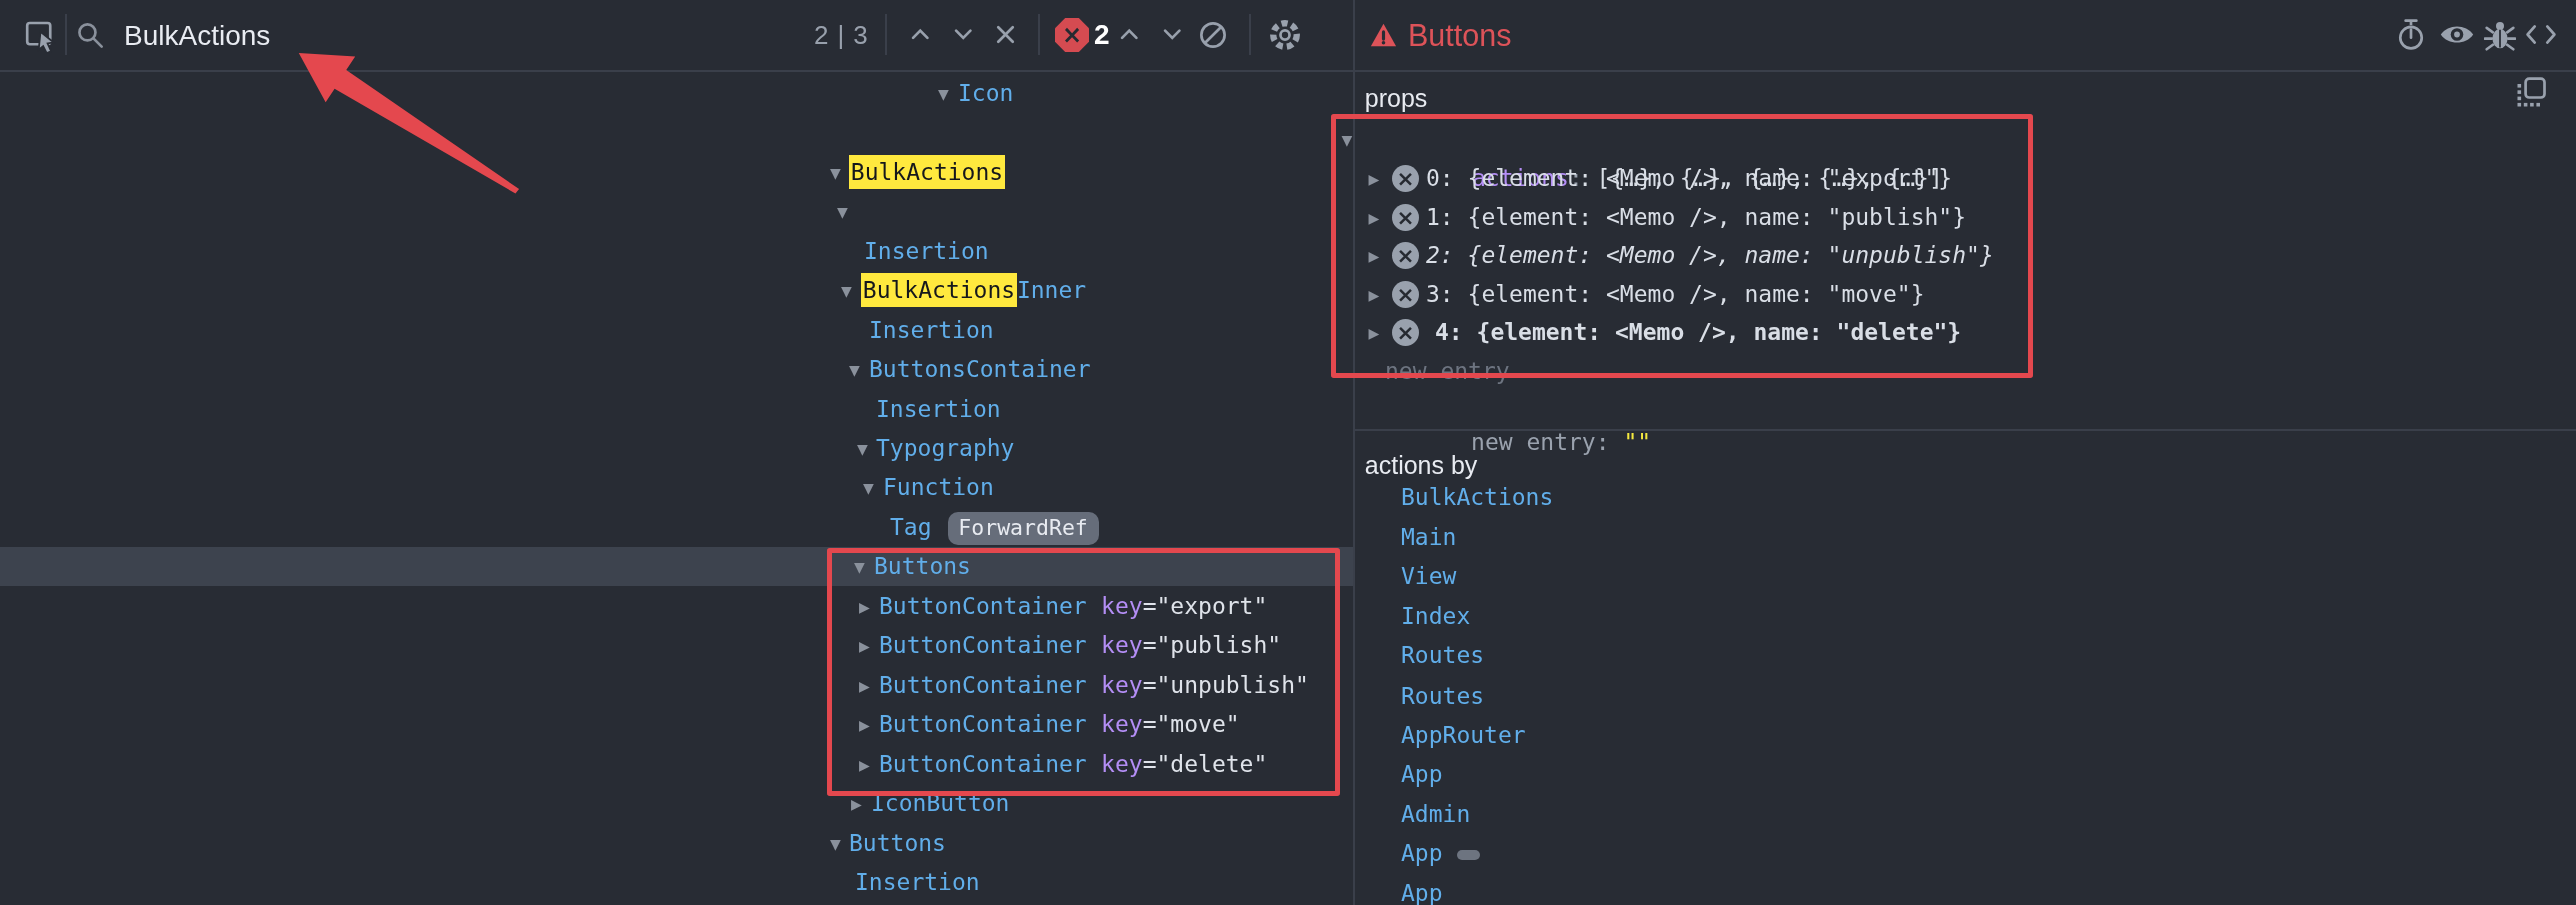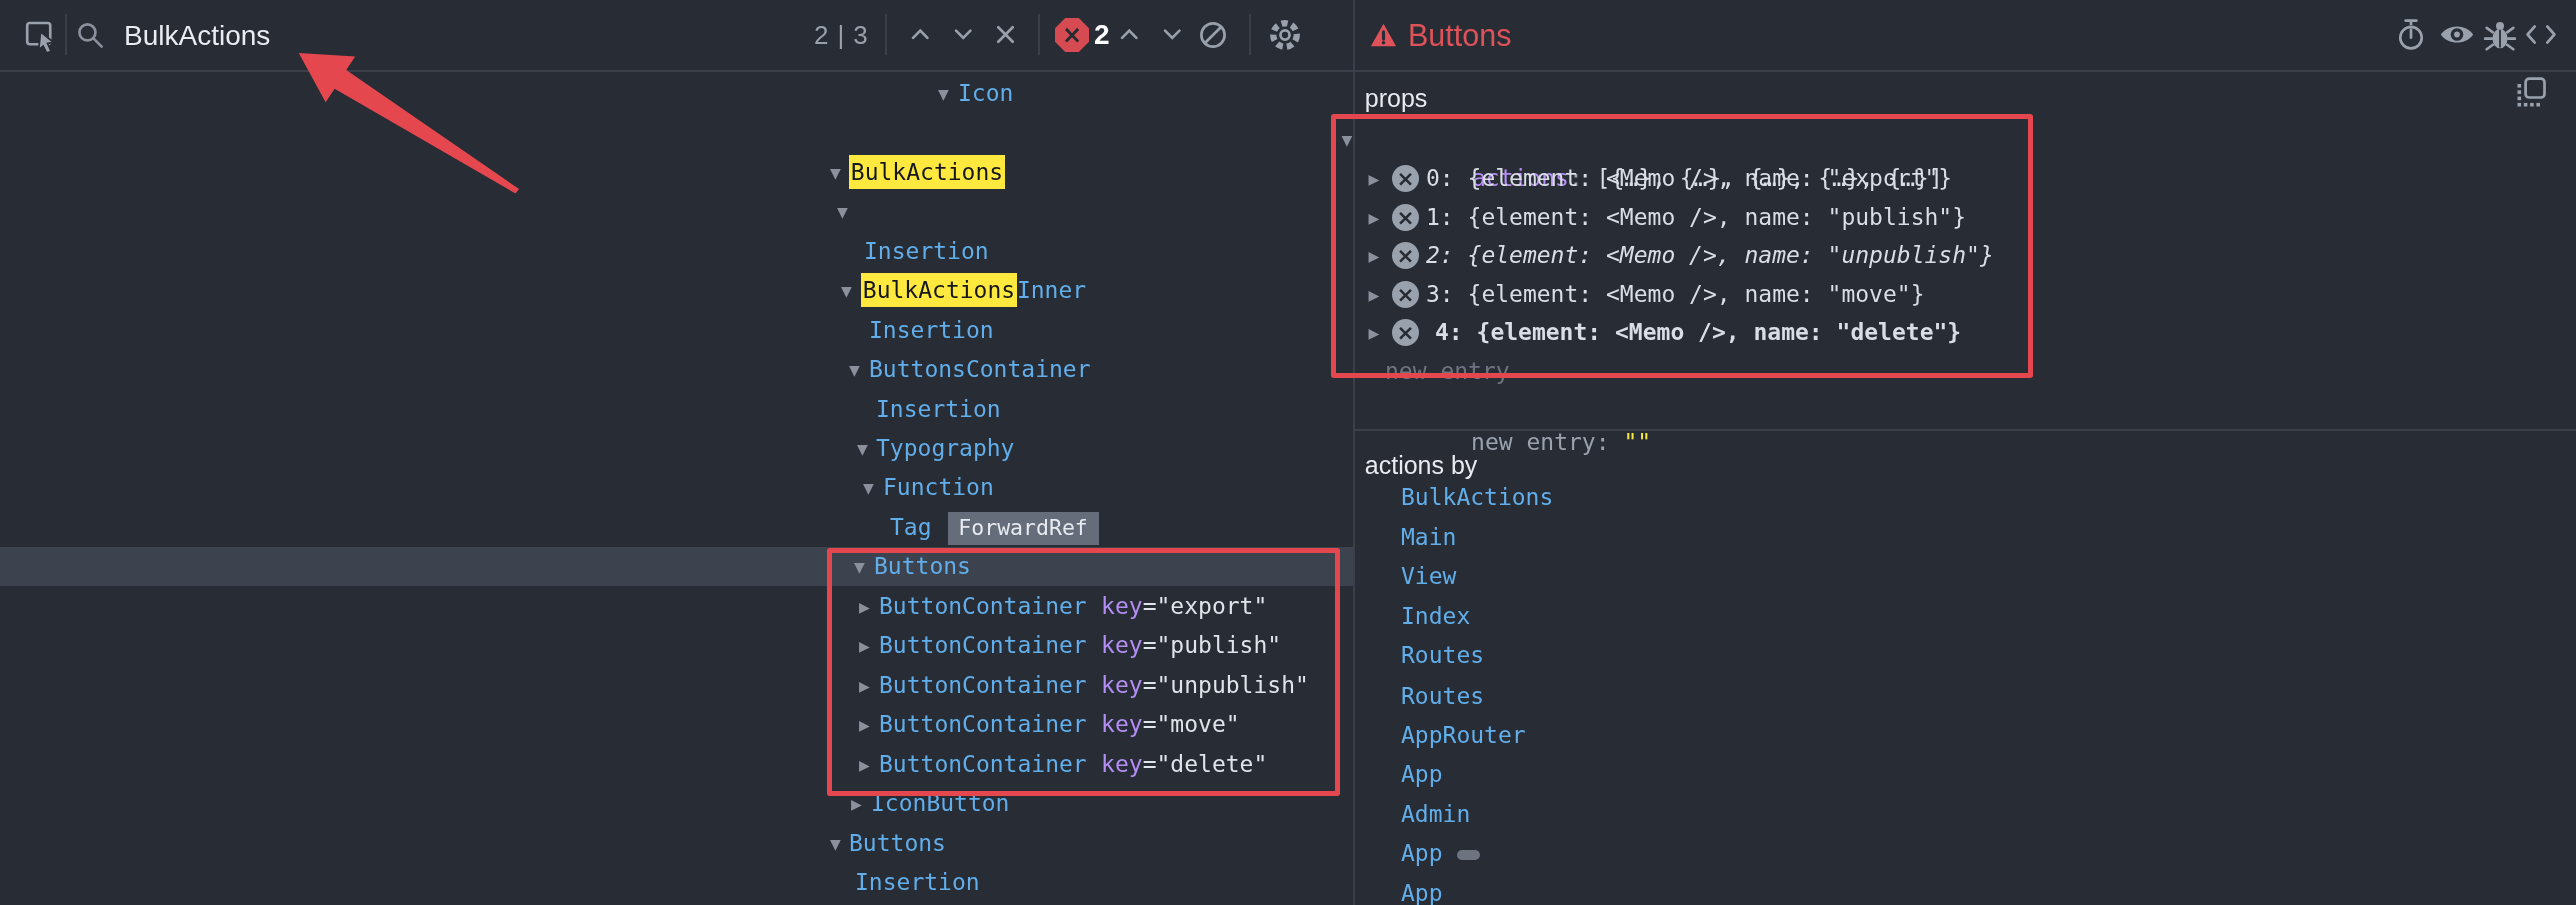--- a/index.html
+++ b/index.html
@@ -31,21 +31,21 @@
   .trow{position:absolute;left:0;width:1353px;height:39px;line-height:39px;font-size:23px;cursor:pointer;}
   .trow.sel{background:#3d434e;}
   .tarrow{position:absolute;top:0;width:20px;text-align:left;color:#8a919c;font-size:21.5px;
           font-family:"DejaVu Sans",sans-serif;cursor:pointer;}
   .tcontent{position:absolute;top:0;white-space:pre;}
   .cname{color:#61aeea;}
   .hl-yellow{background:#ffe93e;color:#15171c;padding:3.6px 1.8px;}
   .hl-orange{background:#ef9350;color:#15171c;padding:3.6px 1.8px;}
   .attr-key{color:#b48ef5;margin-left:14.4px;}
   .attr-val{color:#dfe3ea;}
-  .fbadge{background:#666d7a;color:#e8ebf1;border-radius:0;padding:2.7px 10.8px 4.5px;margin-left:16px;font-size:21.5px;}
+  .fbadge{background:#666d7a;color:#e8ebf1;border-radius:10px;padding:2.7px 10.8px 4.5px;margin-left:16px;font-size:21.5px;}
 
   
   #rightpanel{position:absolute;left:1354px;top:72px;width:1222px;height:834px;}
   .slabel{position:absolute;color:#e8ebf1;font-size:25px;}
   .prow{position:absolute;left:0;width:1222px;height:39px;line-height:39px;font-size:23px;}
   .parrow{position:absolute;top:0;width:20px;color:#8a919c;font-size:21.5px;font-family:"DejaVu Sans",sans-serif;cursor:pointer;}
   .pdel{position:absolute;top:6.3px;width:27px;height:27px;border-radius:50%;background:#99a1ad;color:#262a31;
         text-align:center;line-height:27px;font-size:21.5px;font-weight:bold;font-family:"DejaVu Sans",sans-serif;cursor:pointer;}
   .pname{color:#b48ef5;}
   .pcolon{color:#9aa2ae;}

